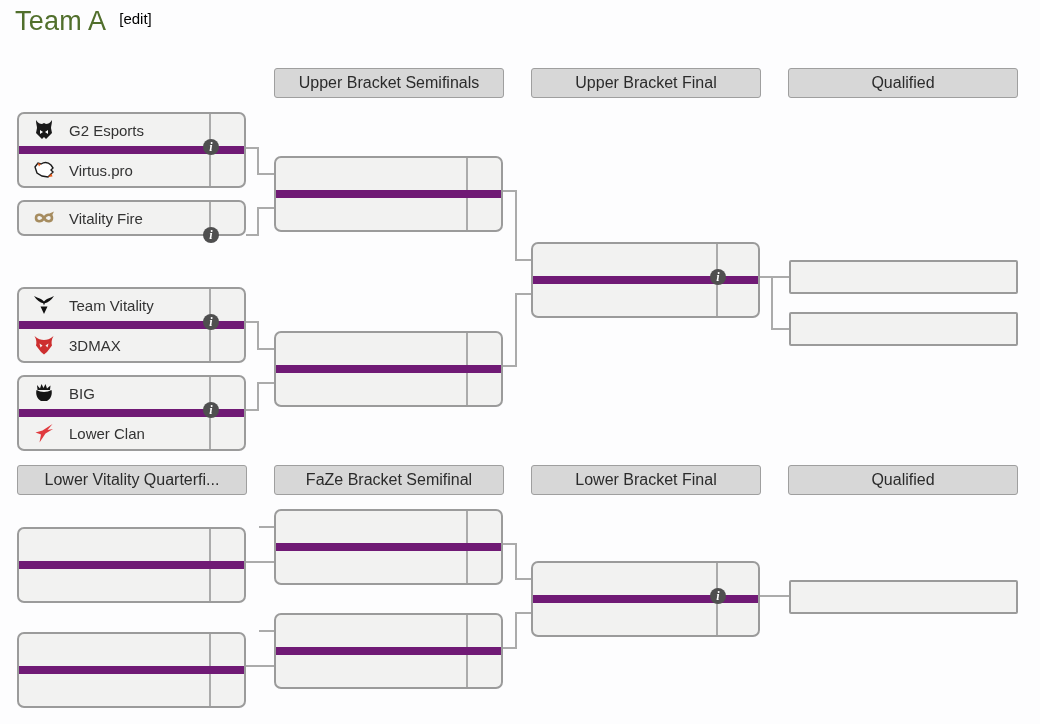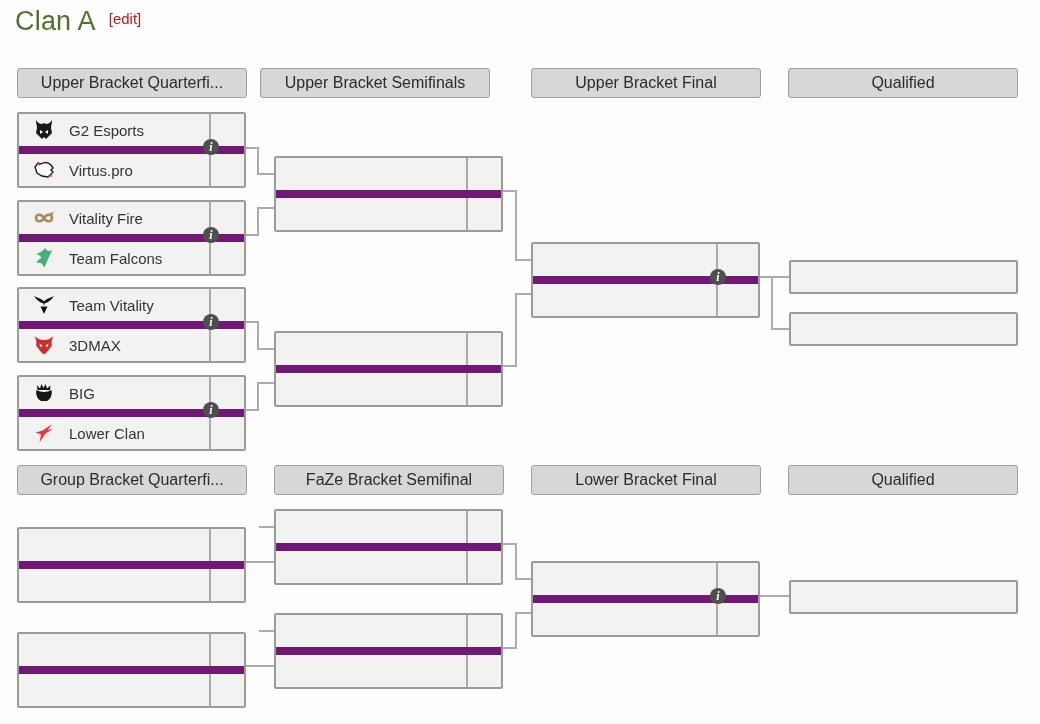--- a/index.html
+++ b/index.html
@@ -7,37 +7,37 @@
     width:1040px;height:724px;
     background:#fdfdfe;
     font-family:"Liberation Sans","DejaVu Sans",sans-serif;
     overflow:hidden;
   }
   .stage{position:relative;width:1040px;height:724px;}
 
   
   .page-heading{position:absolute;left:15px;top:6px;white-space:nowrap;}
   .page-title{font-size:27px;color:#516f2c;letter-spacing:.2px;}
-  .edit-link{font-size:15px;color:#b91c1c;margin-left:13px;vertical-align:6px;cursor:pointer;}
+  .edit-link{font-size:15px;color:#000000;margin-left:13px;vertical-align:6px;cursor:pointer;}
 
   
   .col-header{
     position:absolute;width:230px;height:30px;box-sizing:border-box;
     background:#d7d7d7;border:1px solid #9f9f9f;border-radius:3px;
     display:flex;align-items:center;justify-content:center;
     font-size:16px;color:#2b2b2b;white-space:nowrap;overflow:hidden;
   }
 
   
   svg.connectors{position:absolute;left:0;top:0;pointer-events:none;z-index:1;}
 
   
   .match{
     position:absolute;width:229px;box-sizing:border-box;
-    background:#f2f2f1;border:2px solid #9b9b9b;border-radius:2px;z-index:2;
+    background:#f2f2f1;border:2px solid #9b9b9b;border-radius:7px;z-index:2;
   }
   .team-row{display:flex;align-items:center;height:32px;}
   .team-row.row2{border-top:8px solid #701a75;}
   .logo{width:50px;display:flex;align-items:center;justify-content:center;flex:none;}
   .logo svg{width:24px;height:24px;display:block;}
   .team-name{flex:1;font-size:15px;color:#333;white-space:nowrap;overflow:hidden;}
   .score{width:33px;flex:none;align-self:stretch;border-left:2px solid #ababab;
          display:flex;align-items:center;justify-content:center;font-size:15px;color:#333;}
   .match.final .score{width:40px;}
 
@@ -56,21 +56,21 @@
     position:absolute;width:229px;height:34px;box-sizing:border-box;
     background:#f2f2f1;border:2px solid #9b9b9b;border-radius:2px;z-index:2;
   }
 </style>
 </head>
 <body>
 
 <div class="stage">
 
   <div class="page-heading">
-    <span class="page-title">Clan A</span><span class="edit-link">[edit]</span>
+    <span class="page-title">Team A</span><span class="edit-link">[edit]</span>
   </div>
 
   <svg class="connectors" width="1040" height="724">
     <g stroke="#ababab" stroke-width="2" fill="none">
       <path d="M246,148 H258 V174 H274"></path>
       <path d="M246,235 H258 V208 H274"></path>
       <path d="M246,322 H258 V349 H274"></path>
       <path d="M246,410 H258 V383 H274"></path>
       <path d="M503,191 H516 V260 H531"></path>
       <path d="M503,366 H516 V294 H531"></path>
@@ -79,22 +79,21 @@
       <path d="M259,527 H274"></path>
       <path d="M246,562 H274"></path>
       <path d="M259,631 H274"></path>
       <path d="M246,666 H274"></path>
       <path d="M503,544 H516 V579 H531"></path>
       <path d="M503,648 H516 V613 H531"></path>
       <path d="M760,596 H789"></path>
     </g>
   </svg>
 
-  <div class="col-header" style="left:17px;top:68px">Upper Bracket Quarterfi...</div>
-  <div class="col-header" style="left:260px;top:68px">Upper Bracket Semifinals</div>
+  <div class="col-header" style="left:274px;top:68px">Upper Bracket Semifinals</div>
   <div class="col-header" style="left:531px;top:68px">Upper Bracket Final</div>
   <div class="col-header" style="left:788px;top:68px">Qualified</div>
 
   <div class="match" style="left:17px;top:112px">
     <div class="team-row">
       <span class="logo">
         <svg viewBox="0 0 24 24">
             <path d="M4 2 C6 5 8 6 10 6 L12 5 L14 6 C16 6 18 5 20 2 C20 6 19 8 19 10 L20 15 L14 21 L12 19 L10 21 L4 15 L5 10 C5 8 4 6 4 2 Z" fill="#1a1a1a"></path>
             <path d="M8 12 L11 14 L8 16 Z" fill="#fff"></path>
             <path d="M16 12 L13 14 L16 16 Z" fill="#fff"></path>
@@ -121,29 +120,20 @@
     <div class="team-row">
       <span class="logo">
         <svg viewBox="0 0 24 24">
             <path d="M12 12 C9 7 4 8.5 4 12 C4 15.5 9 17 12 12 C15 7 20 8.5 20 12 C20 15.5 15 17 12 12 Z" fill="none" stroke="#a68c5f" stroke-width="2.6"></path>
             <path d="M17.5 7.5 L22 5.5 L20 9.5 Z" fill="#a68c5f"></path>
           </svg>
       </span>
       <span class="team-name">Vitality Fire</span>
       <span class="score"></span>
     </div>
-    <div class="team-row row2">
-      <span class="logo">
-        <svg viewBox="0 0 24 24">
-            <path d="M13 2 C11 5 8 7 4 8 C7 9 9 10 9.5 12 C7 13 5.5 14.5 4.5 17 C7.5 16.5 9.5 17 10.5 18.5 C11 19.5 11.5 20.5 12.5 21.5 C14.5 16 17.5 10 20.5 3.5 C17.5 6 15 5.5 13 2 Z" fill="#46b07c"></path>
-          </svg>
-      </span>
-      <span class="team-name">Team Falcons</span>
-      <span class="score"></span>
-    </div>
     <div class="info-badge">i</div>
   </div>
 
   <div class="match" style="left:17px;top:287px">
     <div class="team-row">
       <span class="logo">
         <svg viewBox="0 0 24 24">
             <path d="M2 3 C5 7.5 8 9.5 11.2 10.3 L12 12.5 L12.8 10.3 C16 9.5 19 7.5 22 3 C17.5 5.5 14.5 5.5 12 8.5 C9.5 5.5 6.5 5.5 2 3 Z" fill="#101010"></path>
             <path d="M8.5 13.5 L15.5 13.5 L12 21 Z" fill="#101010"></path>
           </svg>
@@ -217,21 +207,21 @@
     <div class="team-row row2">
         <span class="team-name"></span>
         <span class="score"></span>
       </div>
     <div class="info-badge">i</div>
   </div>
 
   <div class="slot" style="left:789px;top:260px"></div>
   <div class="slot" style="left:789px;top:312px"></div>
 
-  <div class="col-header" style="left:17px;top:465px">Group Bracket Quarterfi...</div>
+  <div class="col-header" style="left:17px;top:465px">Lower Vitality Quarterfi...</div>
   <div class="col-header" style="left:274px;top:465px">FaZe Bracket Semifinal</div>
   <div class="col-header" style="left:531px;top:465px">Lower Bracket Final</div>
   <div class="col-header" style="left:788px;top:465px">Qualified</div>
 
   <div class="match" style="left:17px;top:527px">
     <div class="team-row">
         <span class="team-name"></span>
         <span class="score"></span>
       </div>
     <div class="team-row row2">

